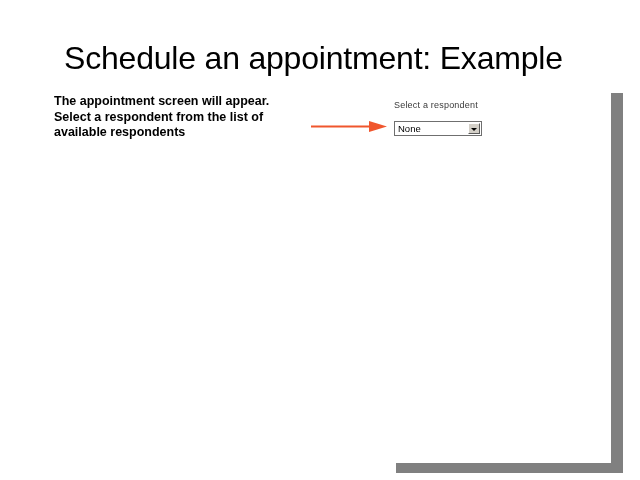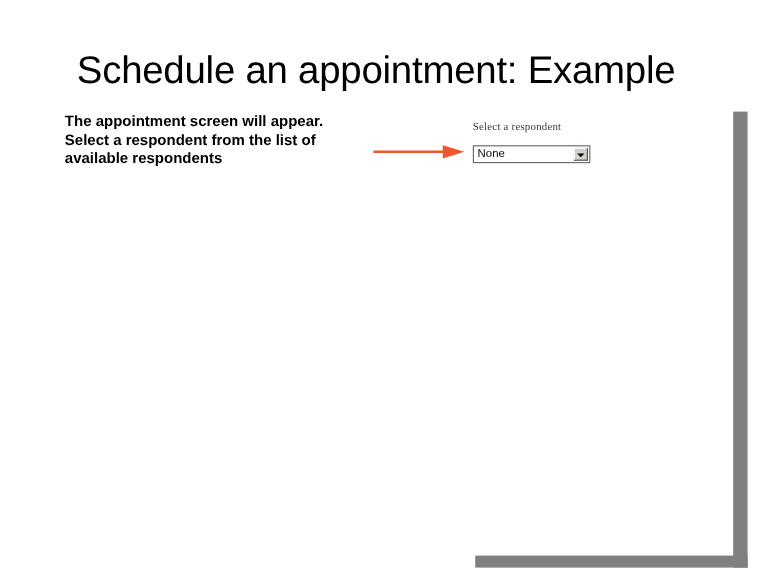--- a/index.html
+++ b/index.html
@@ -48,33 +48,33 @@
     font-weight: 700;
     color: #000000;
     line-height: 15.5px;
   }
 
   
   #combo-label {
     position: absolute;
     left: 366px;
     top: 100px;
-    font-family: Liberation Serif, serif;
+    font-family: Liberation Sans, sans-serif;
     font-size: 9px;
     font-weight: 400;
     color: #3a3a3a;
     white-space: nowrap;
     letter-spacing: 0.2px;
   }
 
   #combo-box {
     position: absolute;
     left: 366px;
     top: 121px;
-    width: 98px;
+    width: 88px;
     height: 15px;
     background: #ffffff;
     border: 1px solid #6f6f6f;
     box-sizing: border-box;
   }
   #combo-value {
     position: absolute;
     left: 3px;
     top: 1px;
     font-family: "Liberation Sans", sans-serif;

